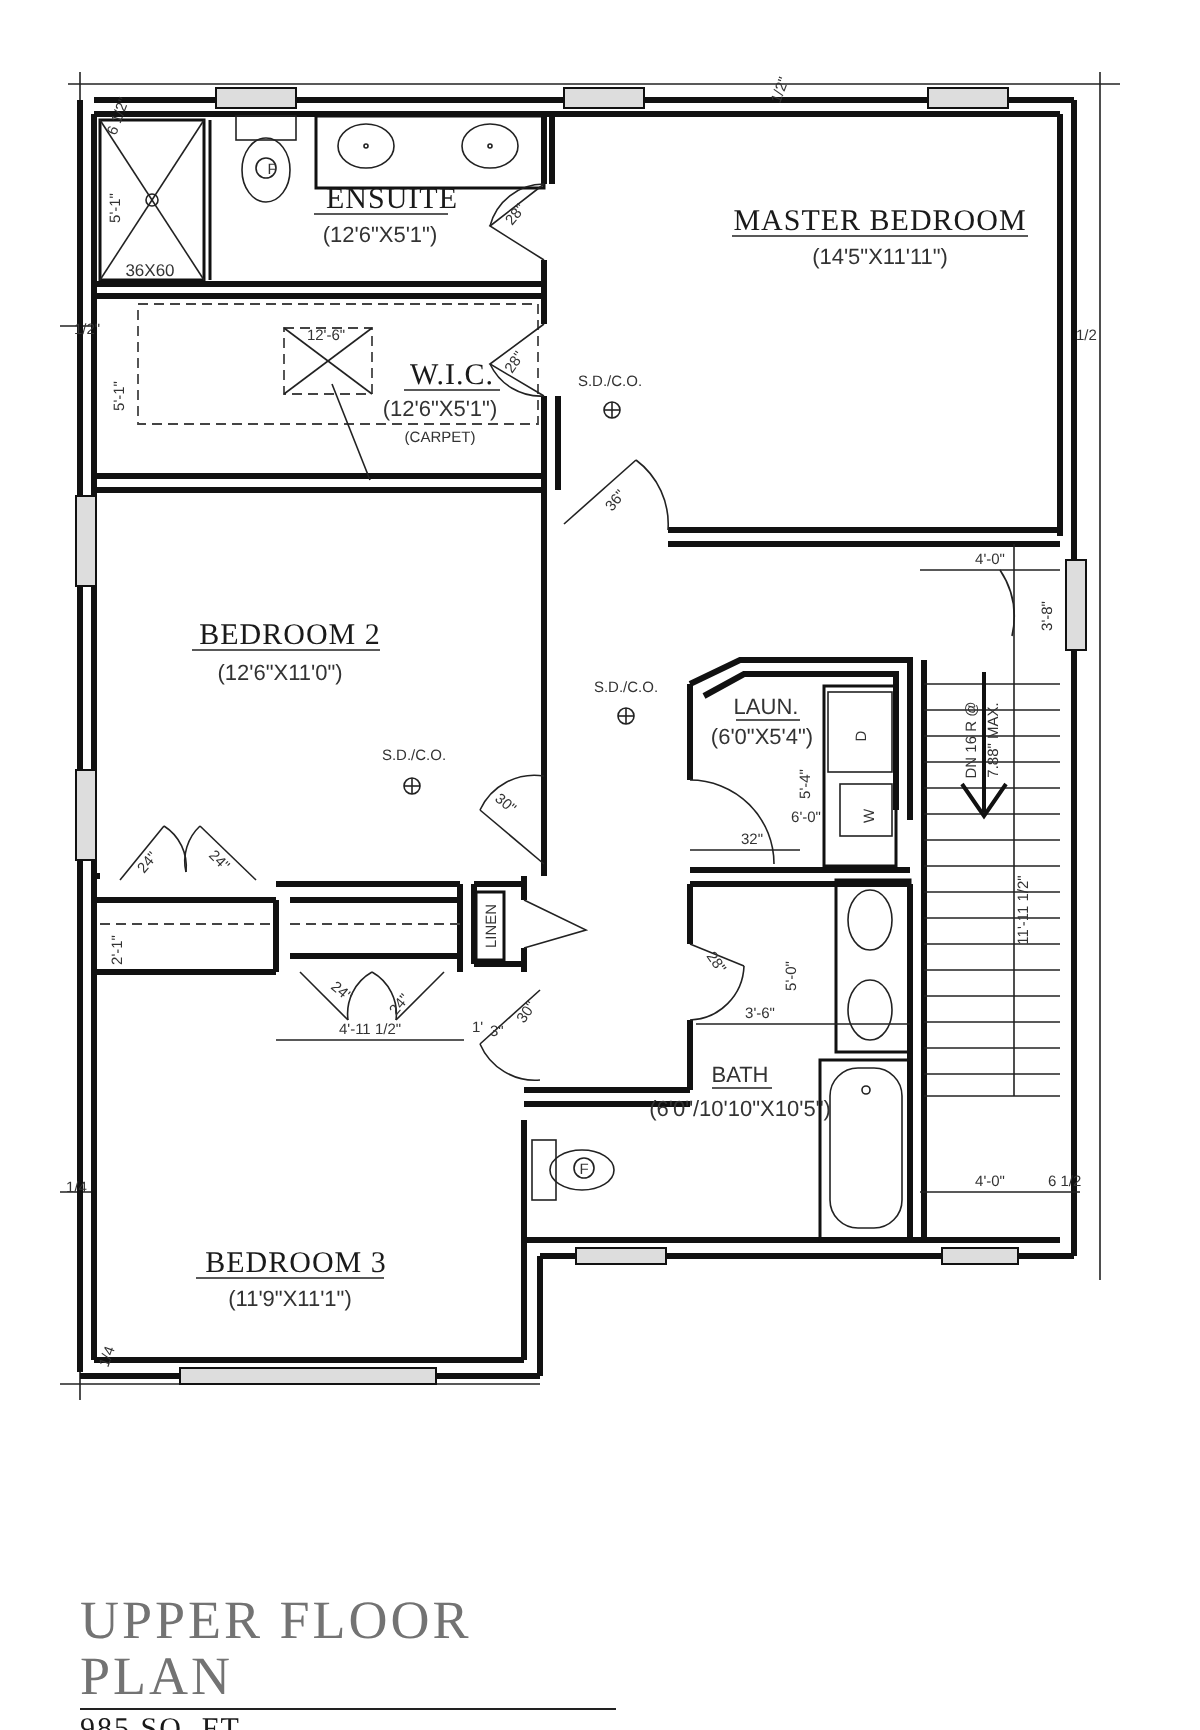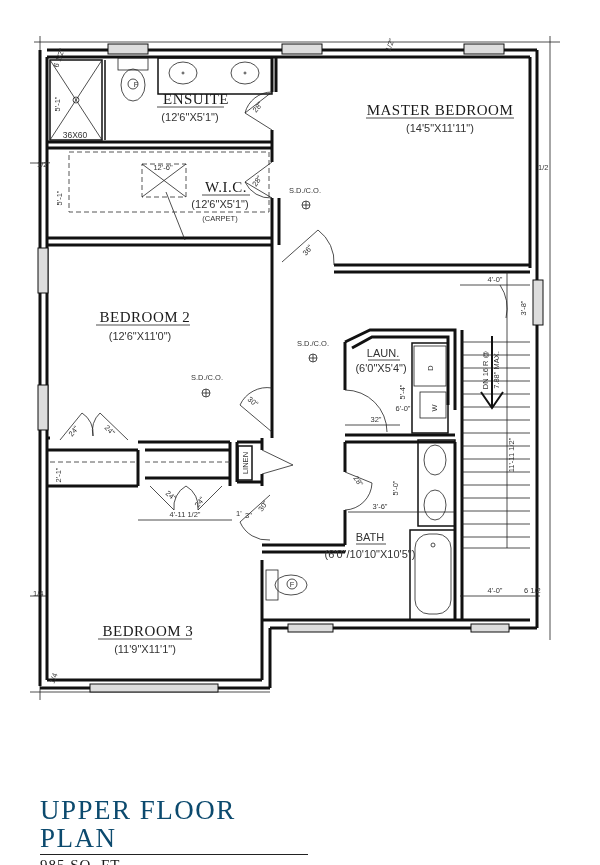--- a/index.html
+++ b/index.html
@@ -8,21 +8,21 @@
     .room-name { font-family: "Liberation Serif", serif; font-size: 15px; letter-spacing: 0.5px; fill: #1a1a1a; }
     .room-dim { font-family: "Liberation Sans", sans-serif; font-size: 11px; fill: #333; }
     .small { font-family: "Liberation Sans", sans-serif; font-size: 8.5px; fill: #333; }
     .tiny { font-family: "Liberation Sans", sans-serif; font-size: 7.5px; fill: #333; }
     .wall { fill: none; stroke: #111; stroke-width: 3; }
     .wall-thin { fill: none; stroke: #111; stroke-width: 1.5; }
     .line { fill: none; stroke: #222; stroke-width: 0.8; }
     .dash { fill: none; stroke: #444; stroke-width: 0.9; stroke-dasharray: 5 3; }
     .win { fill: #ddd; stroke: #111; stroke-width: 1; }
     .title-block { position: absolute; left: 40px; top: 796px; }
-    .title { font-family: "Liberation Serif", serif; font-size: 27px; letter-spacing: 1.5px; color: #0c4a6e; border-bottom: 1.5px solid #222; padding-bottom: 2px; display: inline-block; width: 268px; line-height: 28px; }
+    .title { font-family: "Liberation Serif", serif; font-size: 27px; letter-spacing: 1.5px; color: #737373; border-bottom: 1.5px solid #222; padding-bottom: 2px; display: inline-block; width: 268px; line-height: 28px; }
     .sqft { font-family: "Liberation Serif", serif; font-size: 15px; letter-spacing: 1px; color: #1a1a1a; margin-top: 2px; }
   </style>
 </head>
 <body>
 
 <svg id="plan" viewBox="0 0 600 865" xmlns="http://www.w3.org/2000/svg">
 
   <g>
     <line class="line" x1="34" y1="42" x2="560" y2="42"></line>
     <line class="line" x1="40" y1="36" x2="40" y2="700"></line>

